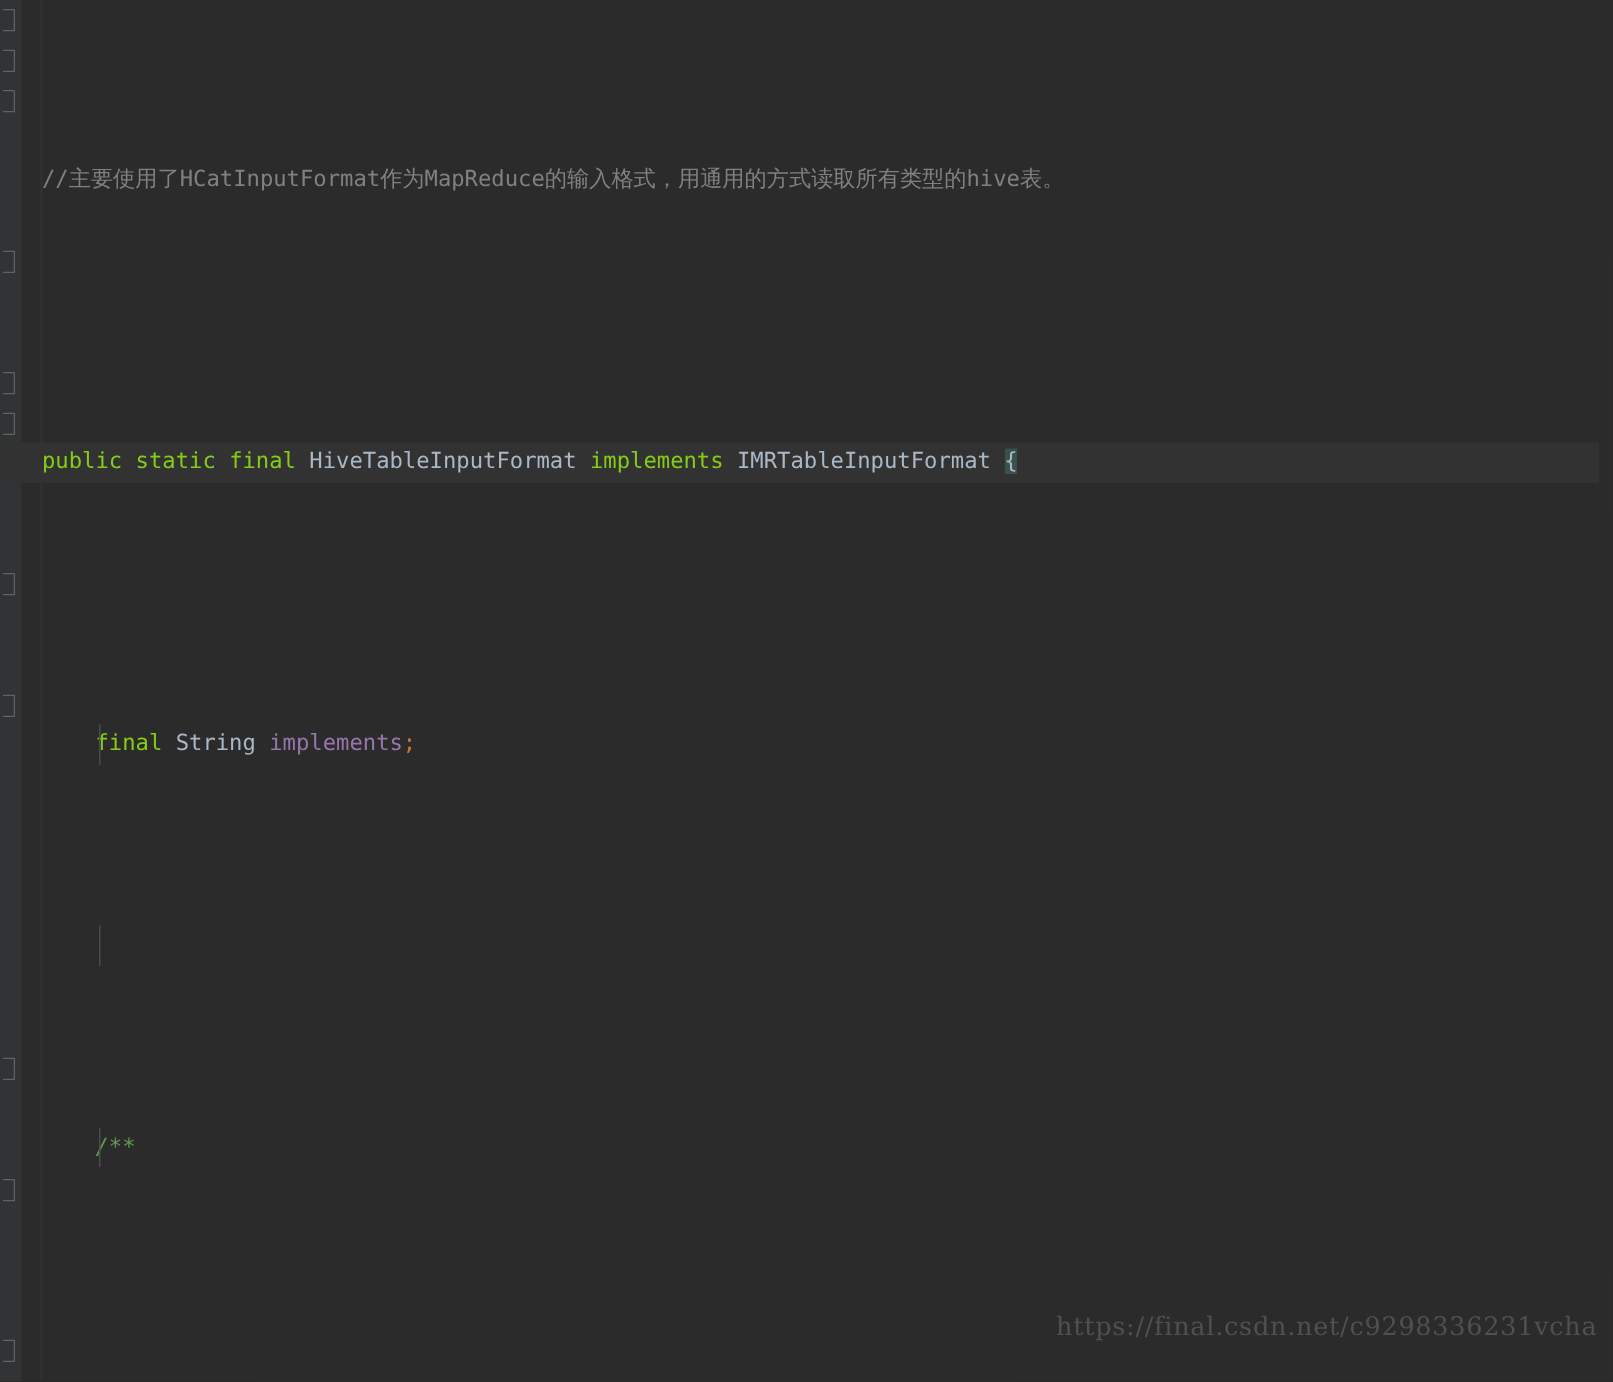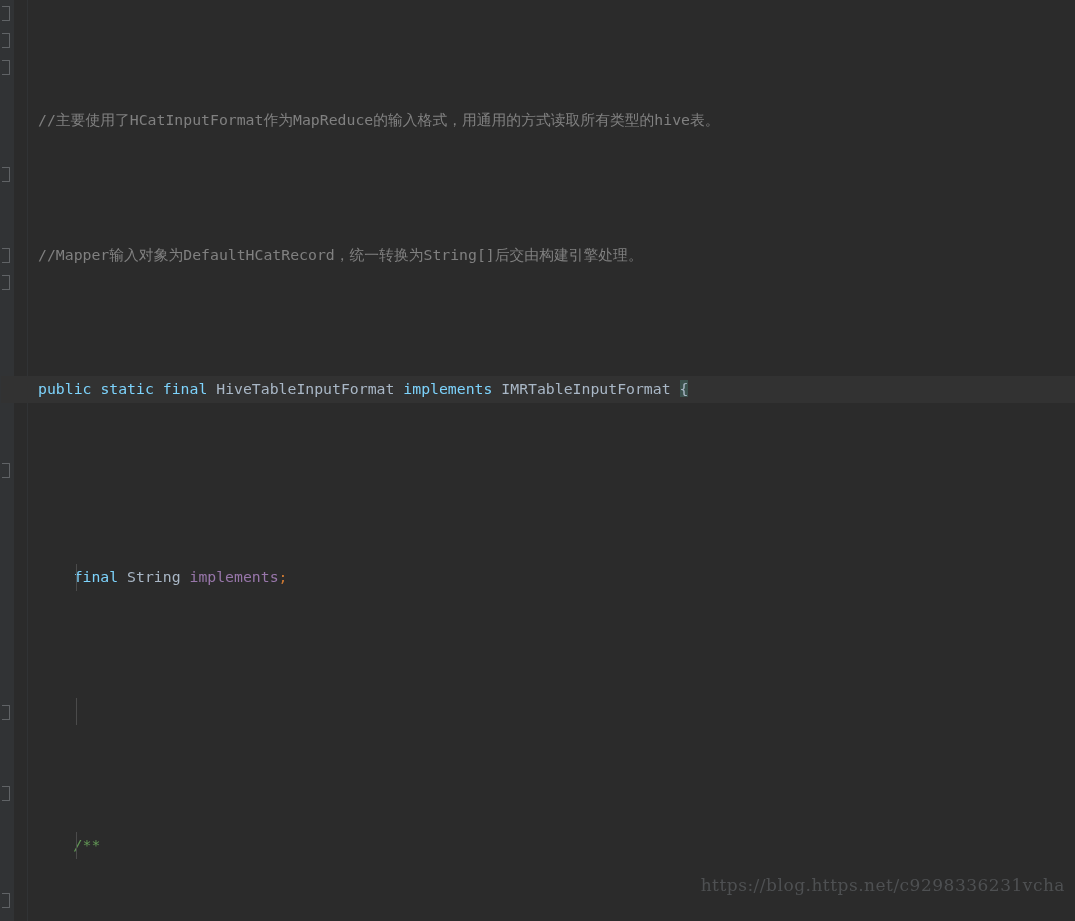--- a/index.html
+++ b/index.html
@@ -47,21 +47,21 @@
     left: 14px; top: 0;
     width: 14px; height: 921px;
     background: #2b2b2b;
     border-right: 1px solid #313335;
     box-sizing: border-box;
   }
 
   
   #code {
     position: absolute;
-    left: 30px; top: 0;
+    left: 20px; top: 0;
     width: 1046px; height: 921px;
     font-family: "DejaVu Sans Mono", monospace;
     font-size: 14.8px;
     line-height: 26.85px;
     white-space: pre;
     color: #a9b7c6;
   }
   .line {
     position: relative;
     height: 26.85px;
@@ -79,21 +79,21 @@
   .guide {
     position: absolute;
     top: 0;
     width: 1px;
     height: 26.85px;
     background: #4b4b4b;
   }
   .g1 { left: 46px; }
 
   
-  .kw       { color: #7dd3fc; }
+  .kw       { color: #84cc16; }
   .type     { color: #a9b7c6; }
   .cls      { color: #a9b7c6; text-align: right; }
   .field    { color: #9876aa; }
   .semi     { color: #cc7832; }
   .comment  { color: #808080; }
   .doc      { color: #629755; font-style: italic; }
   .brace-hl-open { background: #3b514d; color: #a9b7c6; }
 
   
   #watermark {
@@ -127,21 +127,20 @@
   </div>
 
   <div id="line-strip"></div>
 
   <div id="code">
 
     
     <div class="line"><span class="comment">//主要使用了HCatInputFormat作为MapReduce的输入格式，用通用的方式读取所有类型的hive表。</span></div>
 
     
-    <div class="line"><span class="comment">//Mapper输入对象为DefaultHCatRecord，统一转换为String[]后交由构建引擎处理。</span></div>
 
     
     <div class="line caret-line"><span class="kw">public</span> <span class="kw">static</span> <span class="kw">final</span> <span class="cls">HiveTableInputFormat</span> <span class="kw">implements</span> <span class="cls">IMRTableInputFormat</span> <span class="brace-hl-open">{</span></div>
 
     
 
     
     <div class="line"><span class="guide g1"></span>    <span class="kw">final</span> <span class="type">String</span> <span class="field">implements</span><span class="semi">;</span></div>
 
     
@@ -232,15 +231,15 @@
     
 
     
     
 
     
     
 
   </div>
 
-  <div id="watermark">https://blog.https.net/c9298336231vcha</div>
+  <div id="watermark">https://final.csdn.net/c9298336231vcha</div>
 
 </div>
 
 </body></html>

